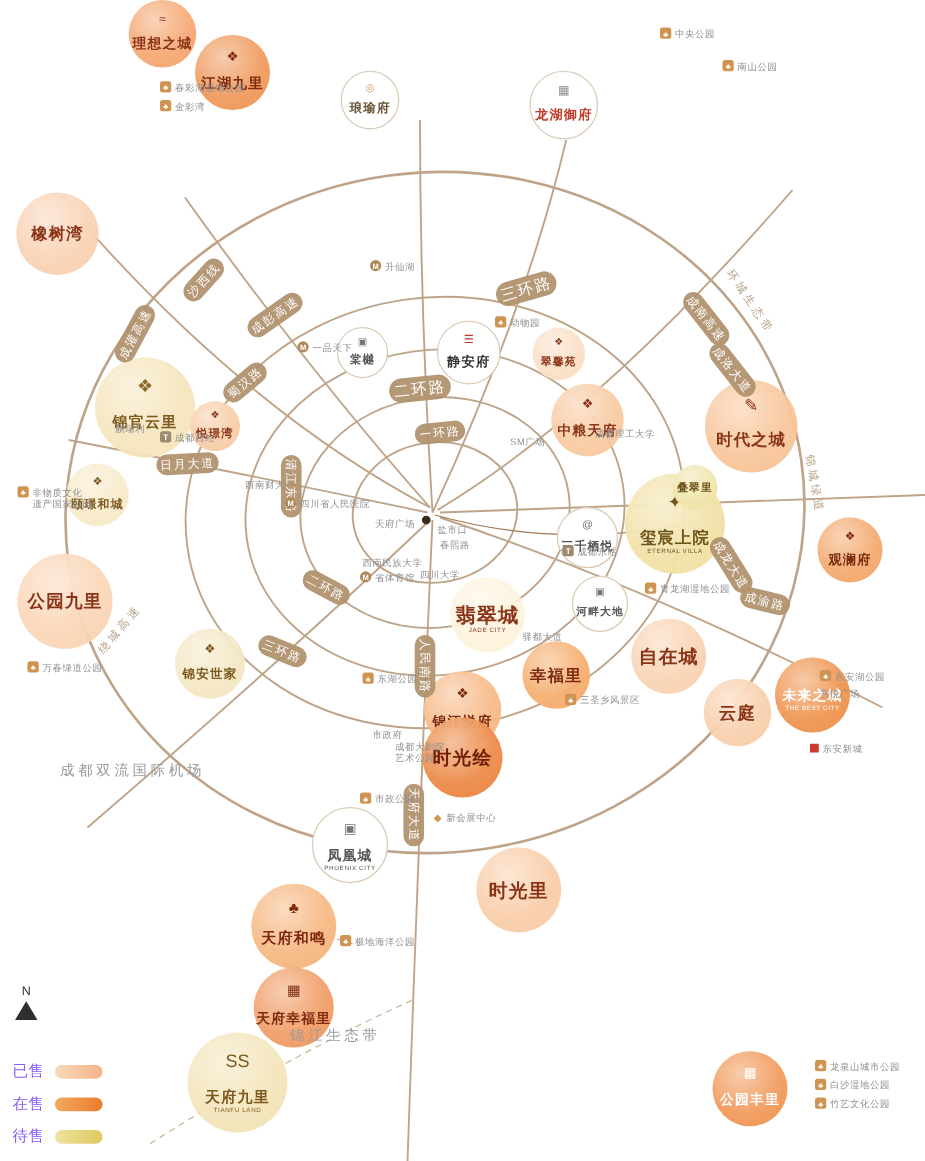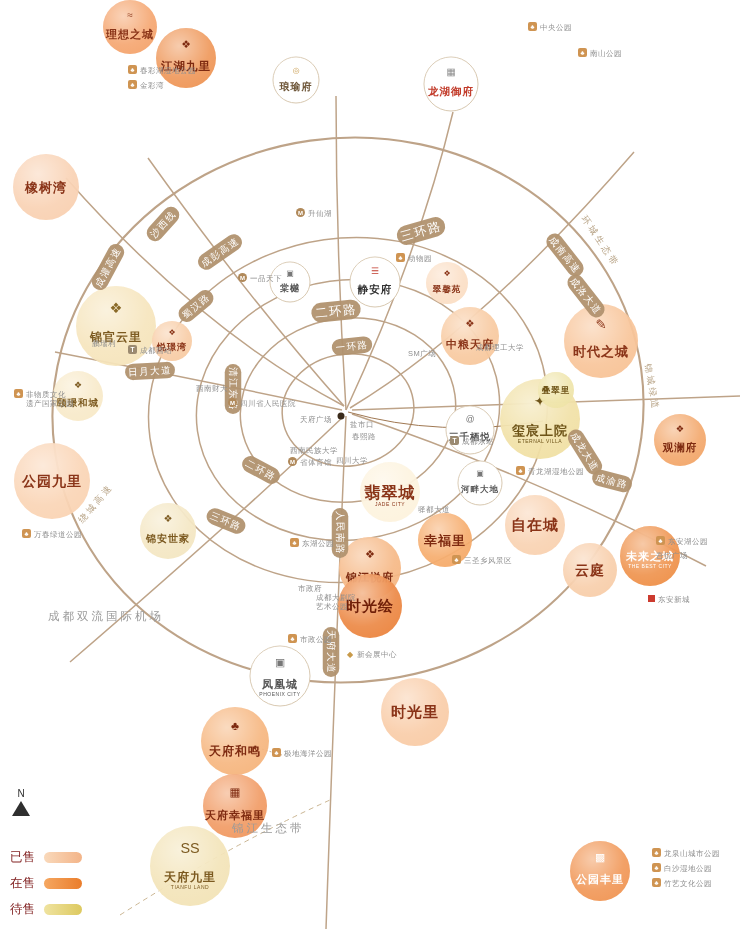--- a/index.html
+++ b/index.html
@@ -4,21 +4,21 @@
 <title>Map</title>
 <style>
   html,body{margin:0;padding:0;background:#fff;}
   .stage{position:relative;width:740px;height:929px;background:#ffffff;overflow:hidden;
          font-family:"Liberation Sans",sans-serif;}
   .stage svg{position:absolute;left:0;top:0;}
   .compass{position:absolute;left:8px;top:788px;width:26px;text-align:center;color:#2f2f2f;font-size:10px;}
   .compass-icon{margin:2px auto 0;width:0;height:0;border-left:9px solid transparent;
                 border-right:9px solid transparent;border-bottom:15px solid #2f2f2f;}
   .legend{position:absolute;left:10px;top:849px;display:flex;flex-direction:column;gap:9px;
-          font-size:12.5px;color:#7f1d1d;}
+          font-size:12.5px;color:#8b5cf6;}
   .legend-row{display:flex;align-items:center;gap:9px;}
   .legend-swatch{width:38px;height:11px;border-radius:6px;display:inline-block;}
 </style>
 </head>
 <body>
 
 <div class="stage">
 
   <svg id="map" viewBox="0 0 740 929" width="740" height="929">
     <defs>

